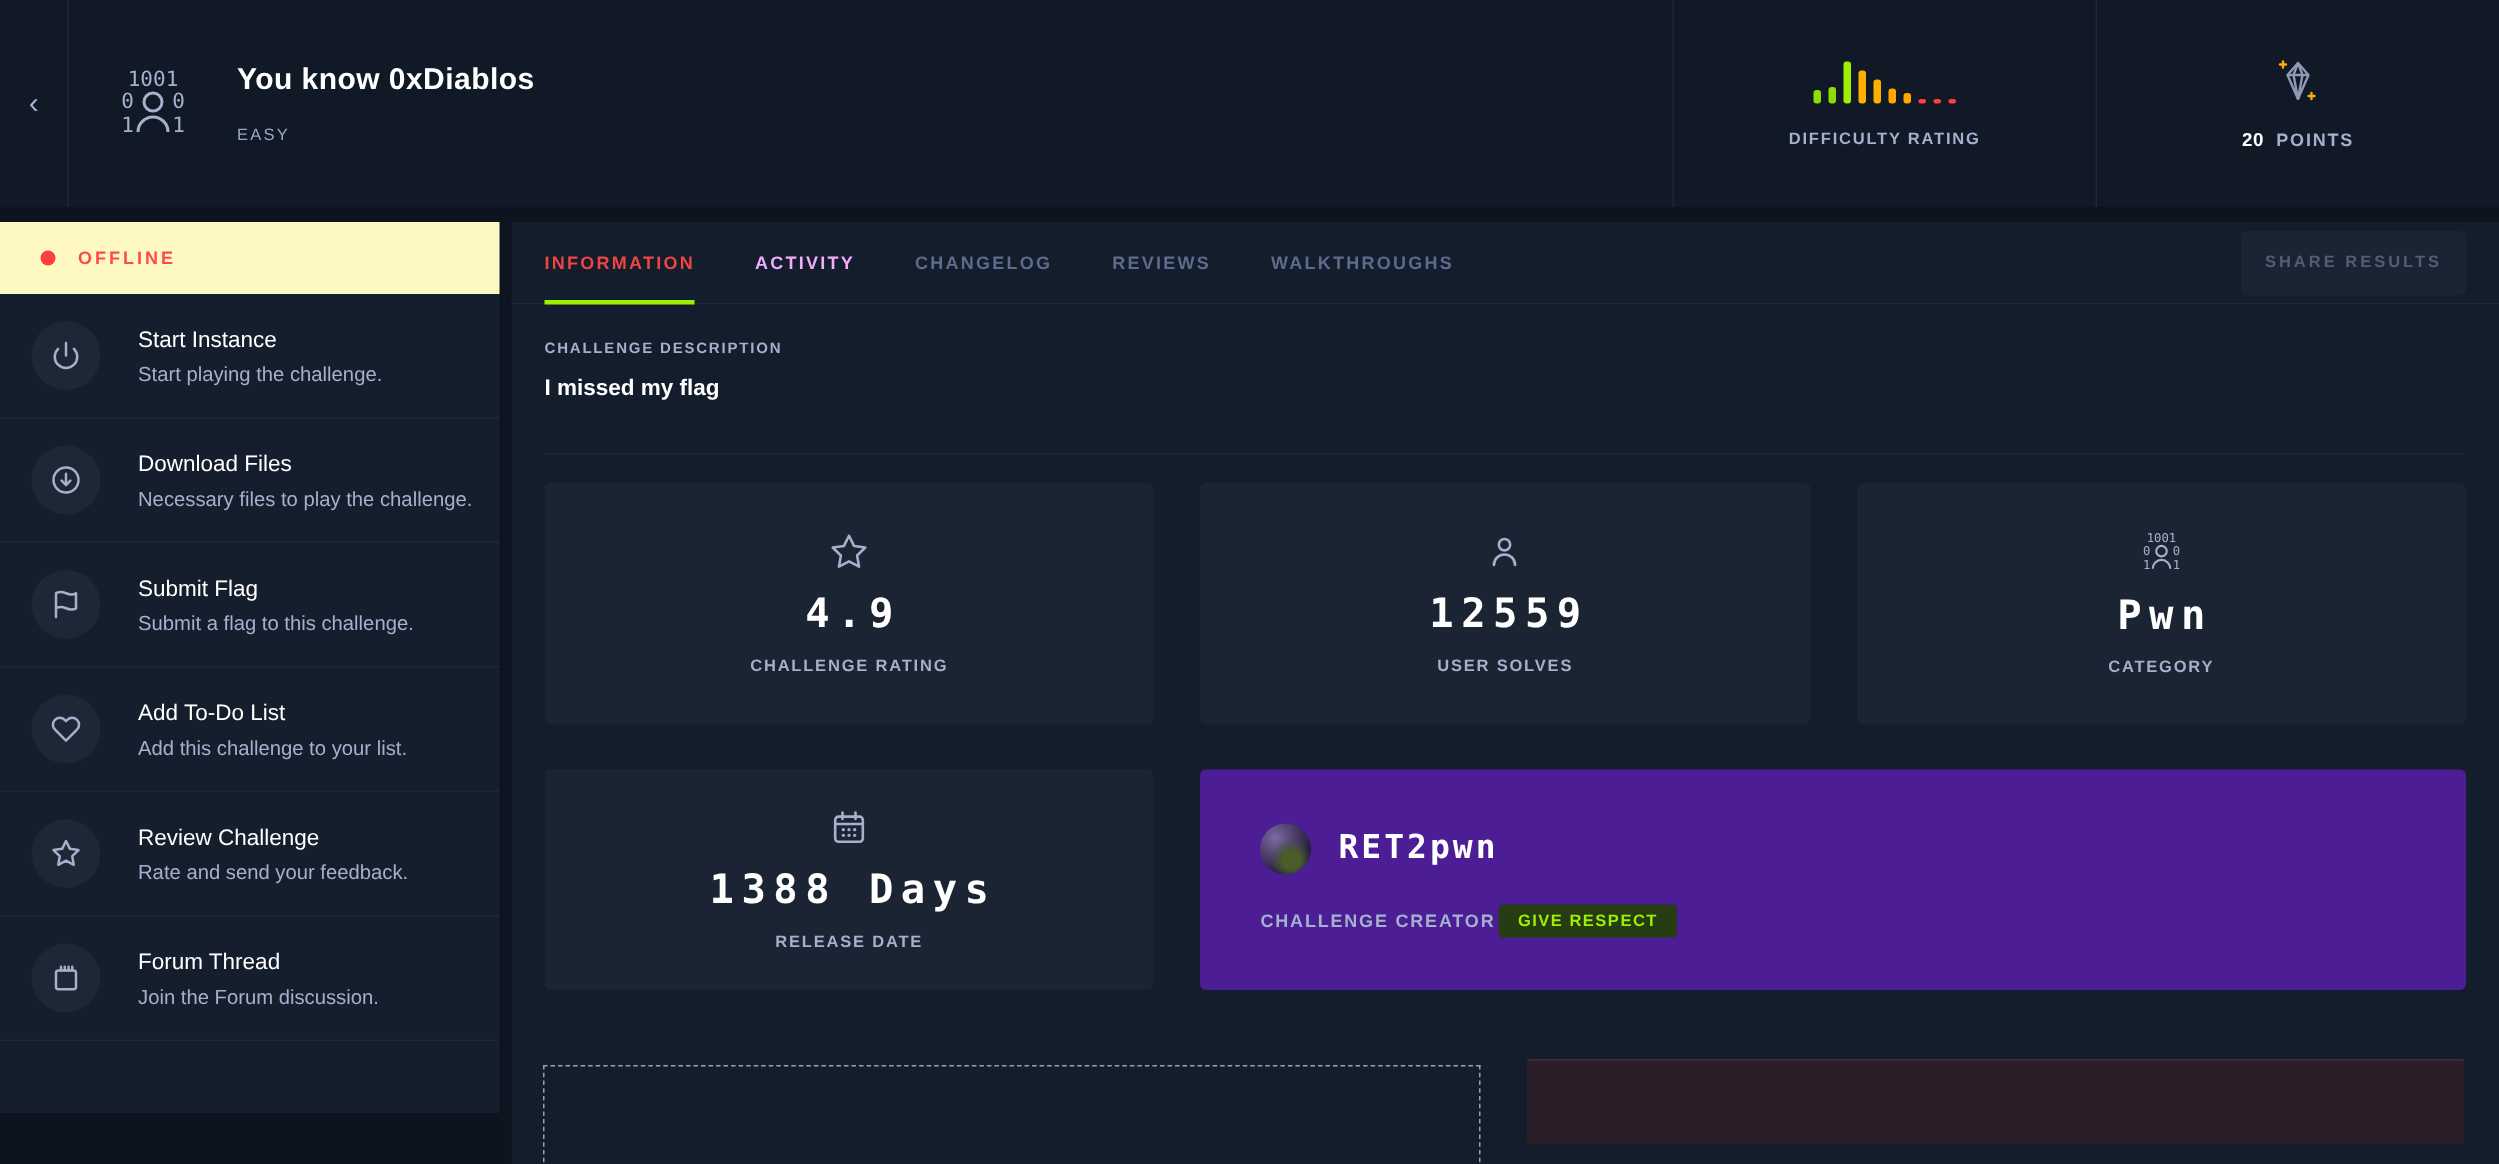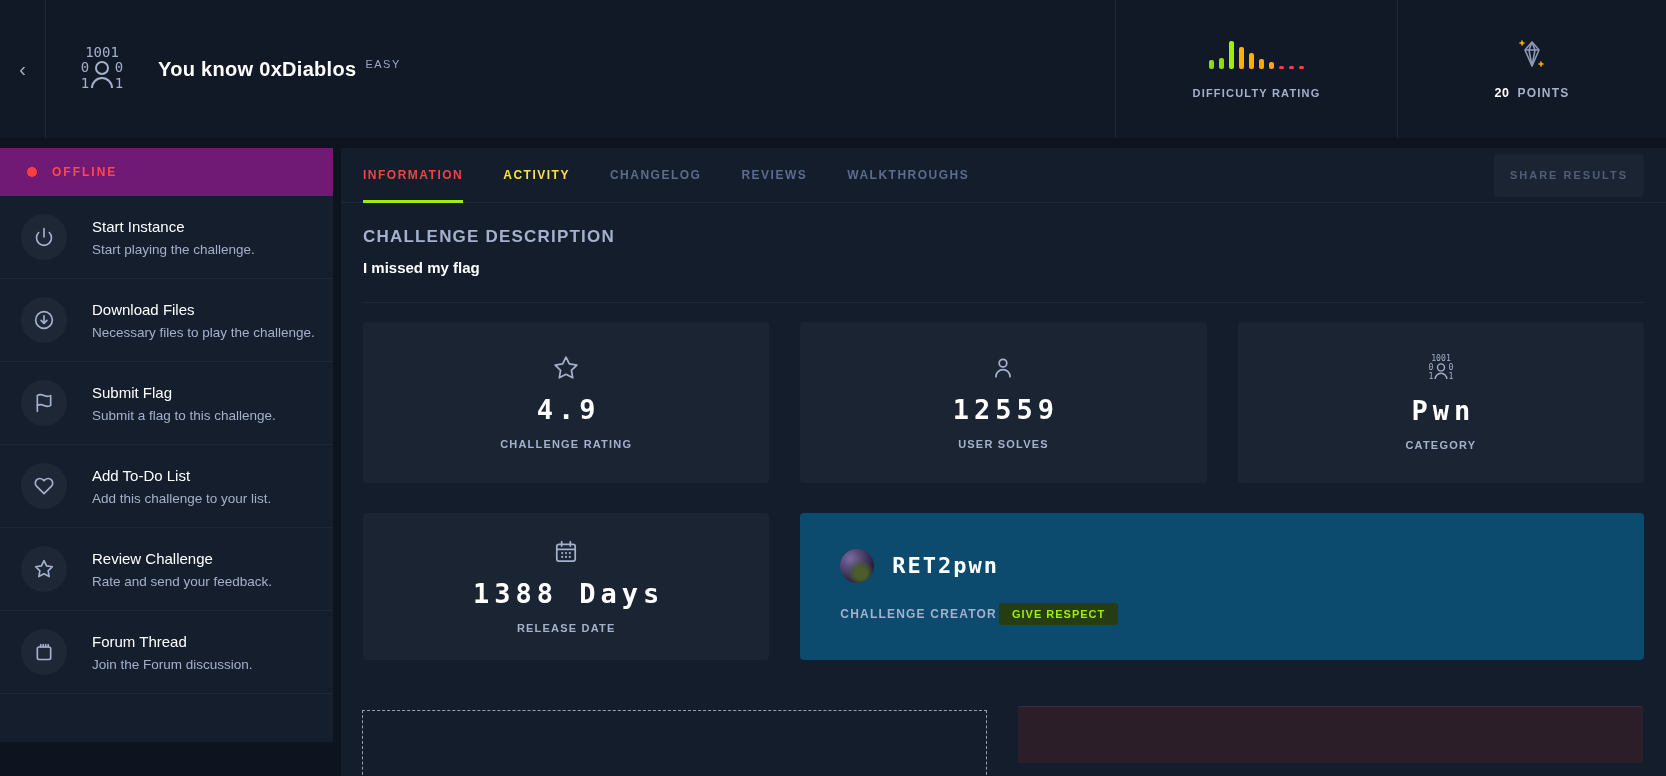--- a/index.html
+++ b/index.html
@@ -16,21 +16,21 @@
     position:absolute; top:0; left:0; width:1666px; height:138px;
     background:#111927; display:flex; align-items:stretch;
   }
   .back-col {
     width:46px; border-right:1px solid #1d2737;
     display:flex; align-items:center; justify-content:center;
     color:#a4b1cd; font-size:20px; cursor:pointer;
   }
   .title-sec { flex:1; display:flex; align-items:center; padding-left:30px; gap:30px; }
   .pwn-glyph { color:#a4b1cd; }
-  .title-block { display:flex; flex-direction:row; gap:9px; }
+  .title-block { display:flex; flex-direction:column; gap:19px; }
   .page-title { font-size:20px; font-weight:bold; letter-spacing:.3px; }
   .diff-tag { font-size:11px; font-weight:normal; letter-spacing:1.5px; color:#9aa8c7; }
   .diff-sec {
     width:282px; border-left:1px solid #1d2737;
     display:flex; flex-direction:column; align-items:center; justify-content:center; gap:18px;
   }
   .bars { display:flex; align-items:flex-end; gap:5px; height:30px; }
   .bars .bar { width:5px; border-radius:2px; }
   .mini-label { font-size:11px; font-weight:bold; letter-spacing:1.2px; color:#a4b1cd; }
   .points-sec {
@@ -40,21 +40,21 @@
   .points-line { display:flex; gap:8px; align-items:center; }
   .points-value { font-size:12.5px; font-weight:bold; color:#fff; letter-spacing:.5px; }
   .points-label { font-size:12px; font-weight:bold; letter-spacing:1.2px; color:#a4b1cd; }
 
   
   .sidebar {
     position:absolute; top:148px; left:0; width:333px; height:594px;
     background:#151e2d;
   }
   .status-bar {
-    height:48px; background:#701a75; display:flex; align-items:center;
+    height:48px; background:#fef9c3; display:flex; align-items:center;
     padding-left:27px; gap:15px; cursor:default;
   }
   .status-dot { width:10px; height:10px; border-radius:50%; background:#ff3e3e; }
   .status-text { color:#ff4a4a; font-size:12px; font-weight:bold; letter-spacing:2px; }
   .side-item {
     height:83px; display:flex; align-items:center; gap:25px;
     padding-left:21px; border-bottom:1px solid #1d2736; cursor:pointer;
   }
   .icon-circle {
     width:46px; height:46px; border-radius:50%; background:#1d2736;
@@ -70,53 +70,53 @@
     background:#141d2b;
   }
   .tabbar {
     height:55px; border-bottom:1px solid #1d2736;
     display:flex; align-items:stretch; padding:0 22px; gap:40px;
   }
   .tab {
     display:flex; align-items:center; font-size:12px; font-weight:bold;
     letter-spacing:1.5px; color:#5b6c8c; cursor:pointer; position:relative;
   }
-  .tab.semi { color:#fde047;text-align:right; }
+  .tab.semi { color:#f0abfc;text-align:right; }
   .tab.active { color:#ef4444; }
   .tab.active::after {
     content:""; position:absolute; left:0; right:0; bottom:-1px; height:3px;
     background:#9fef00;
   }
   .share-btn {
     margin-left:auto; align-self:center;
     width:150px; height:43px; background:#1b2433; border-radius:4px; border:none;
     color:#505e78; font-size:11px; font-weight:bold; letter-spacing:2px;
     font-family:"Liberation Sans", sans-serif; cursor:pointer;
   }
   .desc-block { margin:0 22px; padding-top:24px; height:100px; border-bottom:1px solid #1d2736; }
-  .desc-label { font-size:17px; font-weight:bold; letter-spacing:1.2px; color:#a4b1cd; }
+  .desc-label { font-size:10px; font-weight:bold; letter-spacing:1.2px; color:#a4b1cd; }
   .desc-text { margin-top:12px; font-size:15px; font-weight:bold; color:#fff; }
 
   .grid {
     margin:0 22px; padding-top:19px;
     display:grid; grid-template-columns:repeat(3, 1fr);
     grid-template-rows:161px 147px; gap:30px 31px;
   }
   .stat-card {
     background:#1b2433; border-radius:4px;
     display:flex; flex-direction:column; align-items:center; justify-content:center;
     gap:13px; color:#a4b1cd;
   }
   .stat-value {
     font-family:"DejaVu Sans Mono", monospace; font-weight:bold;
     font-size:27px; letter-spacing:5px; color:#fff; text-indent:5px;
   }
   .stat-label { font-size:11px; font-weight:bold; letter-spacing:1.2px; color:#a4b1cd; }
   .creator-card {
-    grid-column:2 / 4; background:#0c4a6e; border-radius:4px;
+    grid-column:2 / 4; background:#4c1d95; border-radius:4px;
     display:flex; flex-direction:column; justify-content:center;
     padding-left:40px; gap:20px;
   }
   .creator-top { display:flex; align-items:center; gap:18px; }
   .avatar {
     width:34px; height:34px; border-radius:50%;
     background:
       radial-gradient(circle at 62% 72%, #4a5d2a 0 18%, rgba(0,0,0,0) 42%),
       radial-gradient(circle at 30% 28%, #7a6aa0, #241c38 72%);
   }

